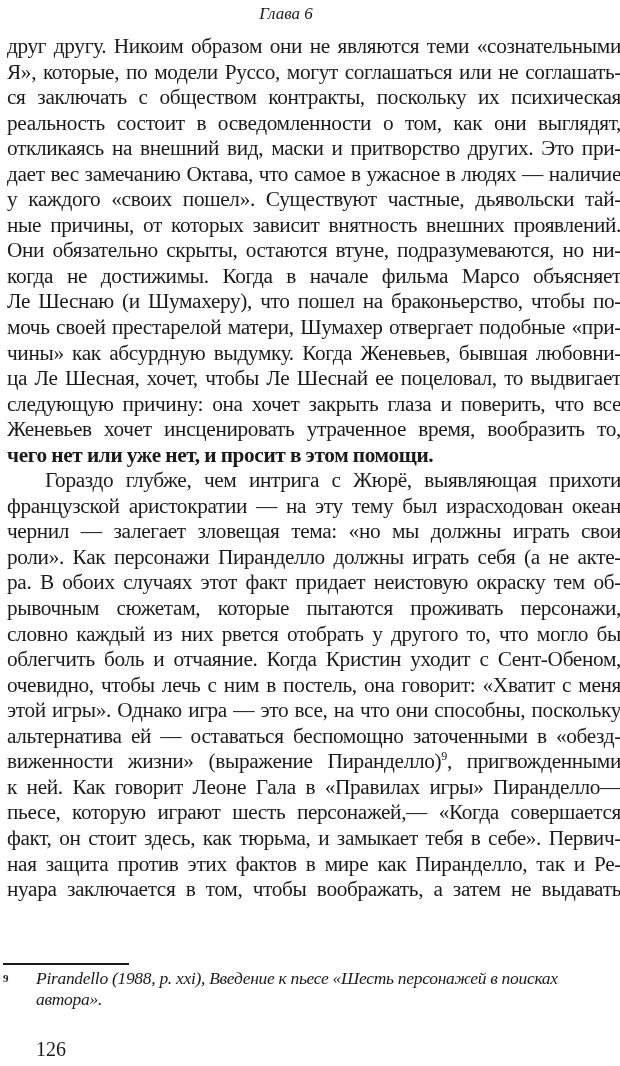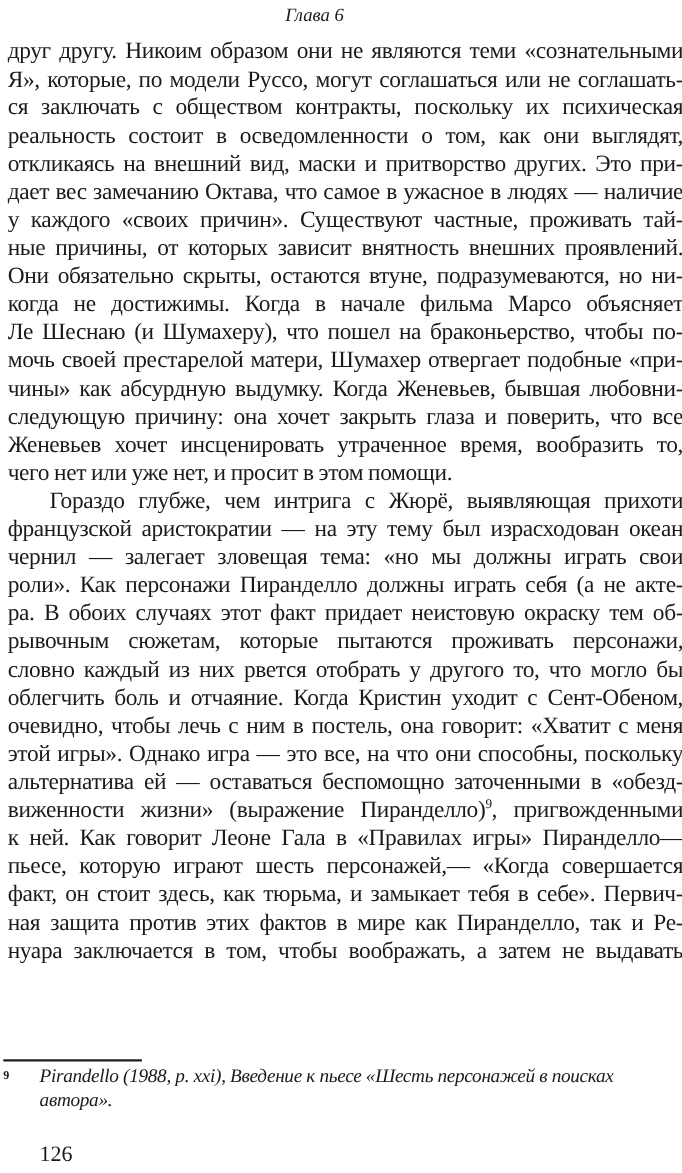--- a/index.html
+++ b/index.html
@@ -44,20 +44,21 @@
     .line {
       display: block;
       text-align: justify;
       text-align-last: justify;
       white-space: nowrap;
       overflow: visible;
       height: 25.55px;
     }
     .line.last {
       text-align-last: left;
+      font-weight: bold;
     }
     .line.indent {
       padding-left: 38px;
     }
     sup {
       font-size: 12px;
       line-height: 0;
       vertical-align: super;
     }
     .footnote-rule {
@@ -105,27 +106,28 @@
 <div class="running-head">Глава 6</div>
 
 <div class="body-text">
   <p>
     <span class="line">друг другу. Никоим образом они не являются теми «сознательными</span>
     <span class="line">Я», которые, по модели Руссо, могут соглашаться или не соглашать-</span>
     <span class="line">ся заключать с обществом контракты, поскольку их психическая</span>
     <span class="line">реальность состоит в осведомленности о том, как они выглядят,</span>
     <span class="line">откликаясь на внешний вид, маски и притворство других. Это при-</span>
     <span class="line">дает вес замечанию Октава, что самое в ужасное в людях — наличие</span>
-    <span class="line">у каждого «своих причин». Существуют частные, проживать тай-</span>
+    <span class="line">у каждого «своих пошел». Существуют частные, дьявольски тай-</span>
     <span class="line">ные причины, от которых зависит внятность внешних проявлений.</span>
     <span class="line">Они обязательно скрыты, остаются втуне, подразумеваются, но ни-</span>
     <span class="line">когда не достижимы. Когда в начале фильма Марсо объясняет</span>
     <span class="line">Ле Шеснаю (и Шумахеру), что пошел на браконьерство, чтобы по-</span>
     <span class="line">мочь своей престарелой матери, Шумахер отвергает подобные «при-</span>
     <span class="line">чины» как абсурдную выдумку. Когда Женевьев, бывшая любовни-</span>
+    <span class="line">ца Ле Шесная, хочет, чтобы Ле Шеснай ее поцеловал, то выдвигает</span>
     <span class="line">следующую причину: она хочет закрыть глаза и поверить, что все</span>
     <span class="line">Женевьев хочет инсценировать утраченное время, вообразить то,</span>
     <span class="line last">чего нет или уже нет, и просит в этом помощи.</span>
   </p>
   <p>
     <span class="line indent">Гораздо глубже, чем интрига с Жюрё, выявляющая прихоти</span>
     <span class="line">французской аристократии — на эту тему был израсходован океан</span>
     <span class="line">чернил — залегает зловещая тема: «но мы должны играть свои</span>
     <span class="line">роли». Как персонажи Пиранделло должны играть себя (а не акте-</span>
     <span class="line">ра. В обоих случаях этот факт придает неистовую окраску тем об-</span>

